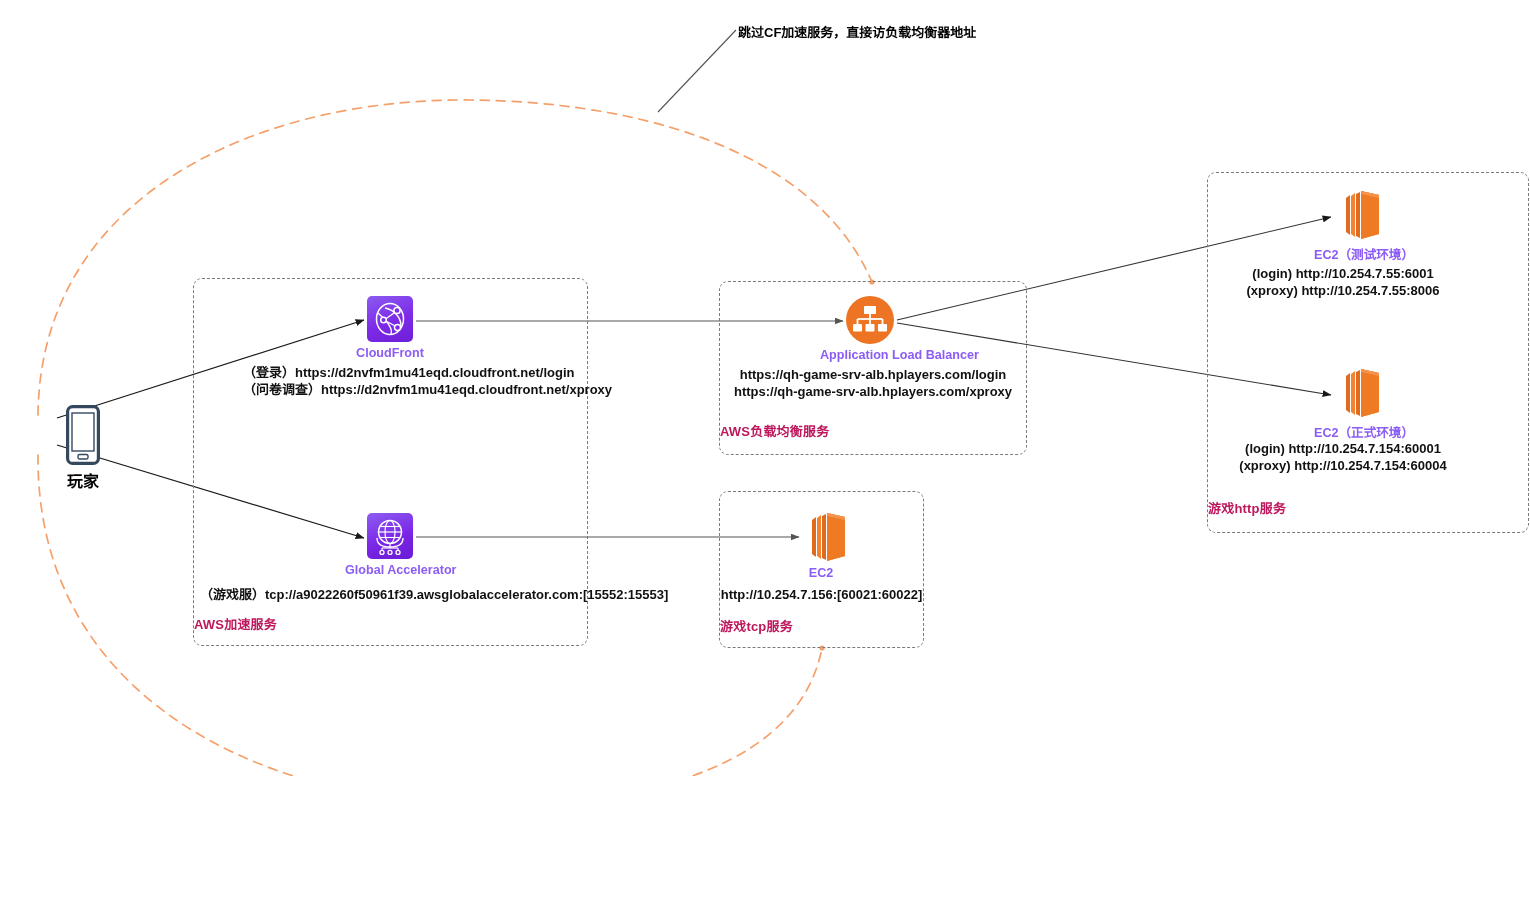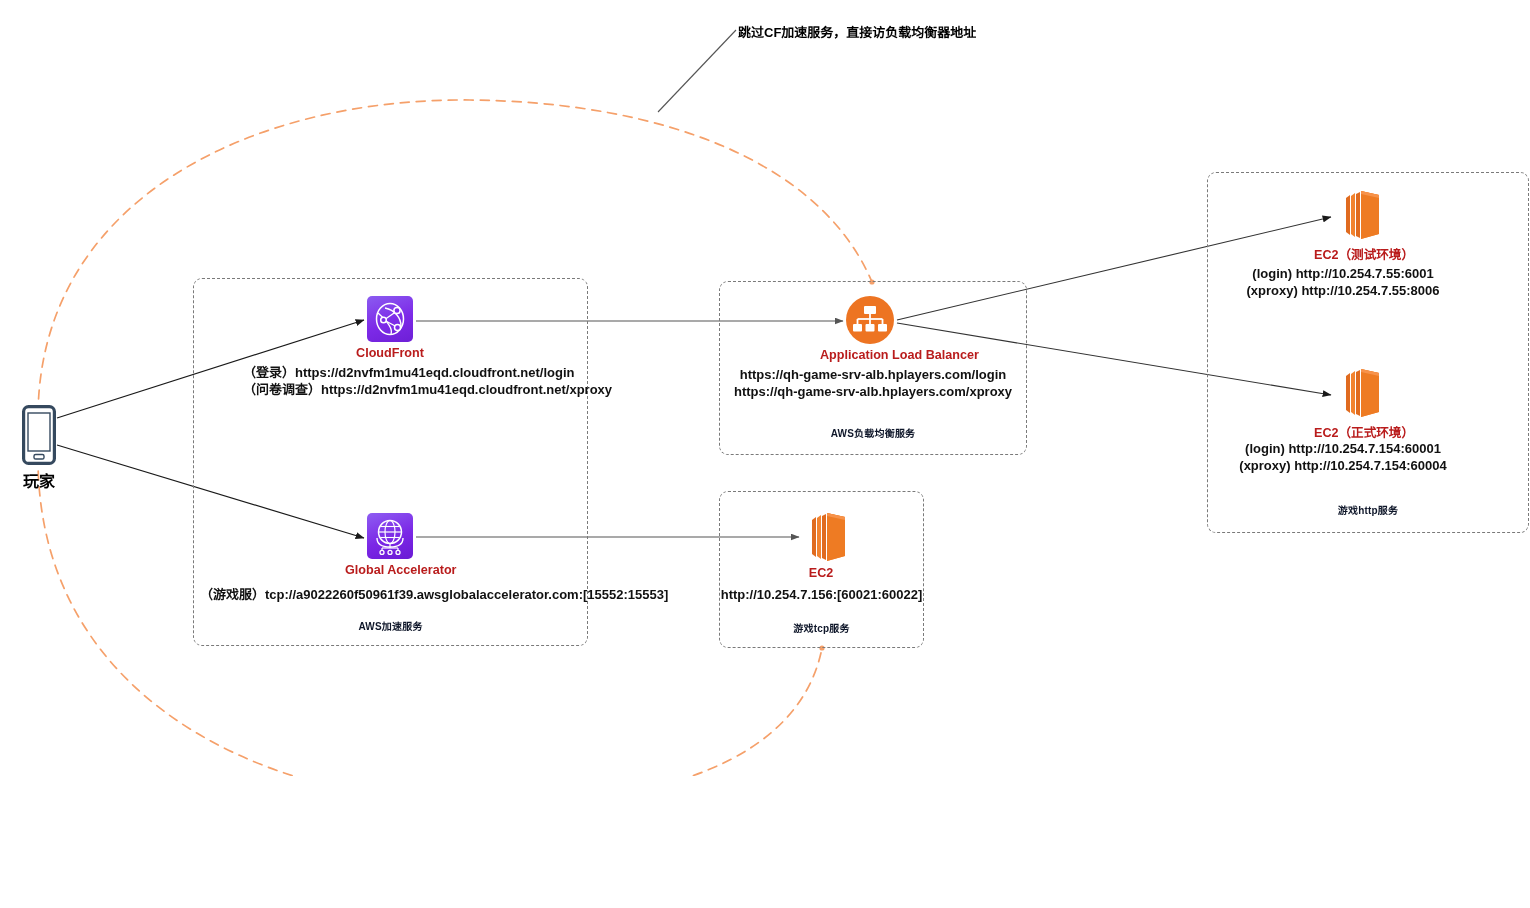--- a/index.html
+++ b/index.html
@@ -31,36 +31,36 @@
     position: absolute;
     border: 1.6px dashed #7a7a7a;
     border-radius: 9px;
     box-sizing: border-box;
     background: transparent;
   }
   .grp-title {
     position: absolute;
     left: 0;
     right: 0;
-    text-align: center;
-    font-size: 10px;
+    text-align: left;
+    font-size: 13px;
     font-weight: bold;
     letter-spacing: .2px;
-    color: #0f172a;
+    color: #be185d;
   }
   .node {
     position: absolute;
     text-align: center;
   }
   .node-label {
     font-size: 12.6px;
     font-weight: bold;
     white-space: nowrap;
     margin-top: 4px;
-    color: #b91c1c;
+    color: #8b5cf6;
   }
   .endpoints {
     position: absolute;
     font-size: 13px;
     font-weight: bold;
     line-height: 17px;
     white-space: nowrap;
     color: #111;
   }
   .endpoints.center { text-align: center; }
@@ -136,21 +136,21 @@
 
     <line x1="897" y1="320" x2="1331" y2="217" stroke="#333" stroke-width="1.1" marker-end="url(#arrowhead)"></line>
 
     <line x1="897" y1="323" x2="1331" y2="395" stroke="#333" stroke-width="1.1" marker-end="url(#arrowhead)"></line>
   </svg>
 
   <div class="annot" style="left:738px; top:22px;">跳过CF加速服务，直接访负载均衡器地址</div>
 
   <div class="annot" style="left:741px; top:866px;">跳过GA加速服务，直接访后端服务器地址</div>
 
-  <div class="node" style="left:0px; top:405px; width:78px;">
+  <div class="node" style="left:0px; top:405px; width:78px;padding-left:44px;">
     <svg class="icon-phone" width="34" height="60" viewBox="0 0 34 60" xmlns="http://www.w3.org/2000/svg">
       <rect x="1.6" y="1.6" width="30.8" height="56.8" rx="5" ry="5" fill="#ffffff" stroke="#35495e" stroke-width="3.2"></rect>
       <rect x="6" y="8" width="22" height="38" fill="#ffffff" stroke="#35495e" stroke-width="1.4"></rect>
       <rect x="12" y="49.5" width="10" height="4.5" rx="1.6" fill="#ffffff" stroke="#35495e" stroke-width="1.4"></rect>
     </svg>
     <div class="player-label">玩家</div>
   </div>
 
   <div class="grp" style="left:193px; top:278px; width:395px; height:368px;">
     <div class="grp-title" style="bottom:12px;">AWS加速服务</div>

